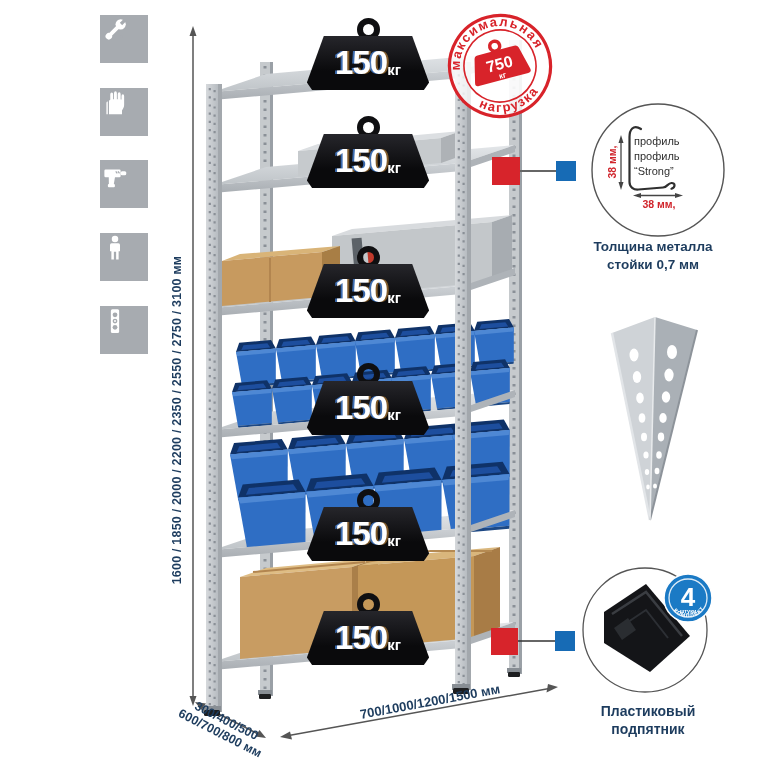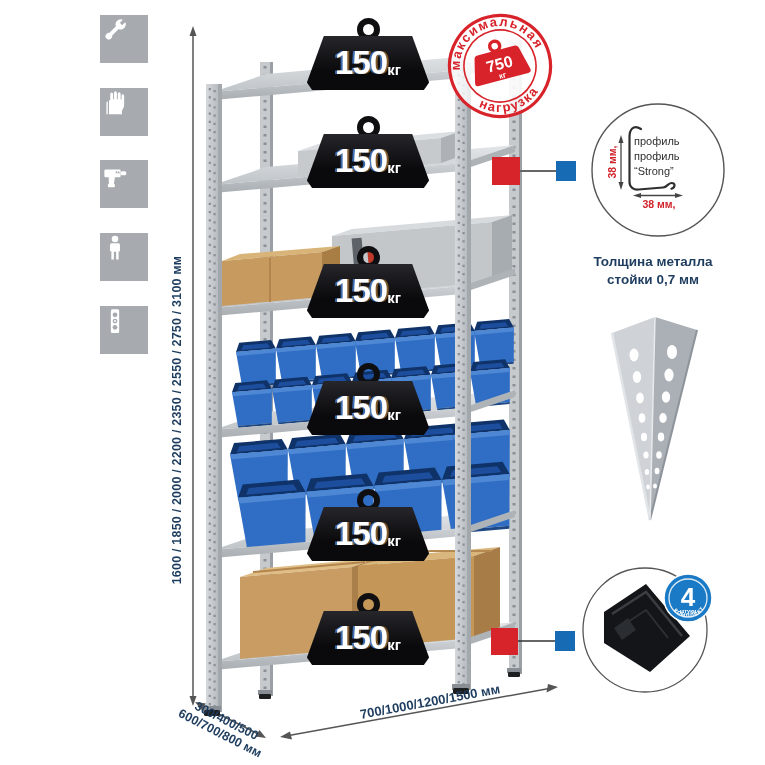--- a/index.html
+++ b/index.html
@@ -17,21 +17,21 @@
                line-height:1.1;transform:rotate(27deg);white-space:normal;}
   .width-label{left:315px;top:694px;width:230px;text-align:center;font-size:13px;
                transform:rotate(-10.5deg);}
   
   .profile-title{position:absolute;left:634px;top:134px;width:60px;text-align:left;
                  font-size:11px;line-height:1.35;color:#2f2f2f;}
   .dim-red{position:absolute;color:#d0242b;font-size:10.5px;font-weight:bold;
            width:46px;text-align:center;}
   .dim-red.v{left:589px;top:156px;transform:rotate(-90deg);}
   .dim-red.h{left:636px;top:198px;}
-  .caption{position:absolute;color:#1d3c5e;font-weight:bold;text-align:center;line-height:1.3;margin-top:15px;}
+  .caption{position:absolute;color:#1d3c5e;font-weight:bold;text-align:center;line-height:1.3;}
   .thickness-caption{left:577px;top:238px;width:152px;font-size:13.5px;}
   .foot-caption{left:572px;top:702px;width:152px;font-size:14px;}
   
   .weight{position:absolute;width:130px;text-align:center;z-index:6;}
   .w-ring{width:11px;height:11px;border:6px solid #0f0f11;border-radius:50%;
           margin:0 auto -5px auto;background:transparent;}
   .w-body{position:relative;width:130px;height:54px;
           background:linear-gradient(180deg,#26262b,#0a0a0c 65%);
           clip-path:polygon(16% 0,84% 0,97% 86%,93% 100%,7% 100%,3% 86%);
           display:flex;align-items:center;justify-content:center;gap:0;}
@@ -386,14 +386,18 @@
     <span>профиль</span><br>
     <span>профиль</span><br>
     <span>“Strong”</span>
   </div>
   <div class="dim-red v">38 мм,</div>
   <div class="dim-red h">38 мм,</div>
   <div class="caption thickness-caption">
     <span>Толщина металла</span><br>
     <span>стойки 0,7 мм</span>
   </div>
+  <div class="caption foot-caption">
+    <span>Пластиковый</span><br>
+    <span>подпятник</span>
+  </div>
 
 </div>
 
 </body></html>

